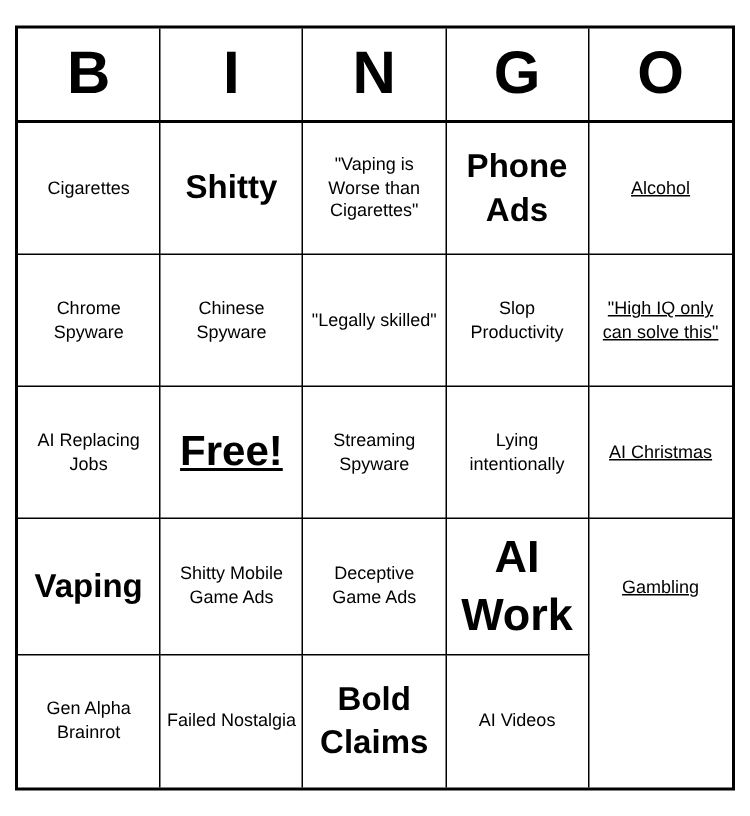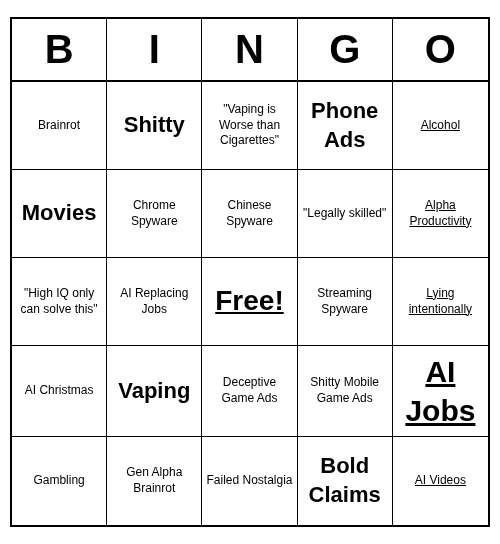--- a/index.html
+++ b/index.html
@@ -73,39 +73,38 @@
 
 <div class="bingo-card">
   <div class="bingo-header">
   <div class="bingo-letter">B</div>
       <div class="bingo-letter">I</div>
       <div class="bingo-letter">N</div>
       <div class="bingo-letter">G</div>
       <div class="bingo-letter">O</div>
     </div>
   <div class="bingo-grid">
-  <div class="bingo-cell">Brainrot</div>
+  <div class="bingo-cell">Cigarettes</div>
       <div class="bingo-cell large-text">Shitty</div>
       <div class="bingo-cell">"Vaping is Worse than Cigarettes"</div>
       <div class="bingo-cell large-text">Phone Ads</div>
       <div class="bingo-cell">Alcohol</div>
-      <div class="bingo-cell large-text">Movies</div>
       <div class="bingo-cell">Chrome Spyware</div>
       <div class="bingo-cell">Chinese Spyware</div>
       <div class="bingo-cell">"Legally skilled"</div>
-      <div class="bingo-cell">Alpha Productivity</div>
+      <div class="bingo-cell">Slop Productivity</div>
       <div class="bingo-cell">"High IQ only can solve this"</div>
       <div class="bingo-cell">AI Replacing Jobs</div>
       <div class="bingo-cell free">Free!</div>
       <div class="bingo-cell">Streaming Spyware</div>
       <div class="bingo-cell">Lying intentionally</div>
       <div class="bingo-cell">AI Christmas</div>
       <div class="bingo-cell large-text">Vaping</div>
+      <div class="bingo-cell">Shitty Mobile Game Ads</div>
       <div class="bingo-cell">Deceptive Game Ads</div>
-      <div class="bingo-cell">Shitty Mobile Game Ads</div>
-      <div class="bingo-cell xlarge-text">AI Jobs</div>
+      <div class="bingo-cell xlarge-text">AI Work</div>
       <div class="bingo-cell">Gambling</div>
       <div class="bingo-cell">Gen Alpha Brainrot</div>
       <div class="bingo-cell">Failed Nostalgia</div>
       <div class="bingo-cell large-text">Bold Claims</div>
       <div class="bingo-cell">AI Videos</div>
     </div>
 </div>
 
 </body></html>

